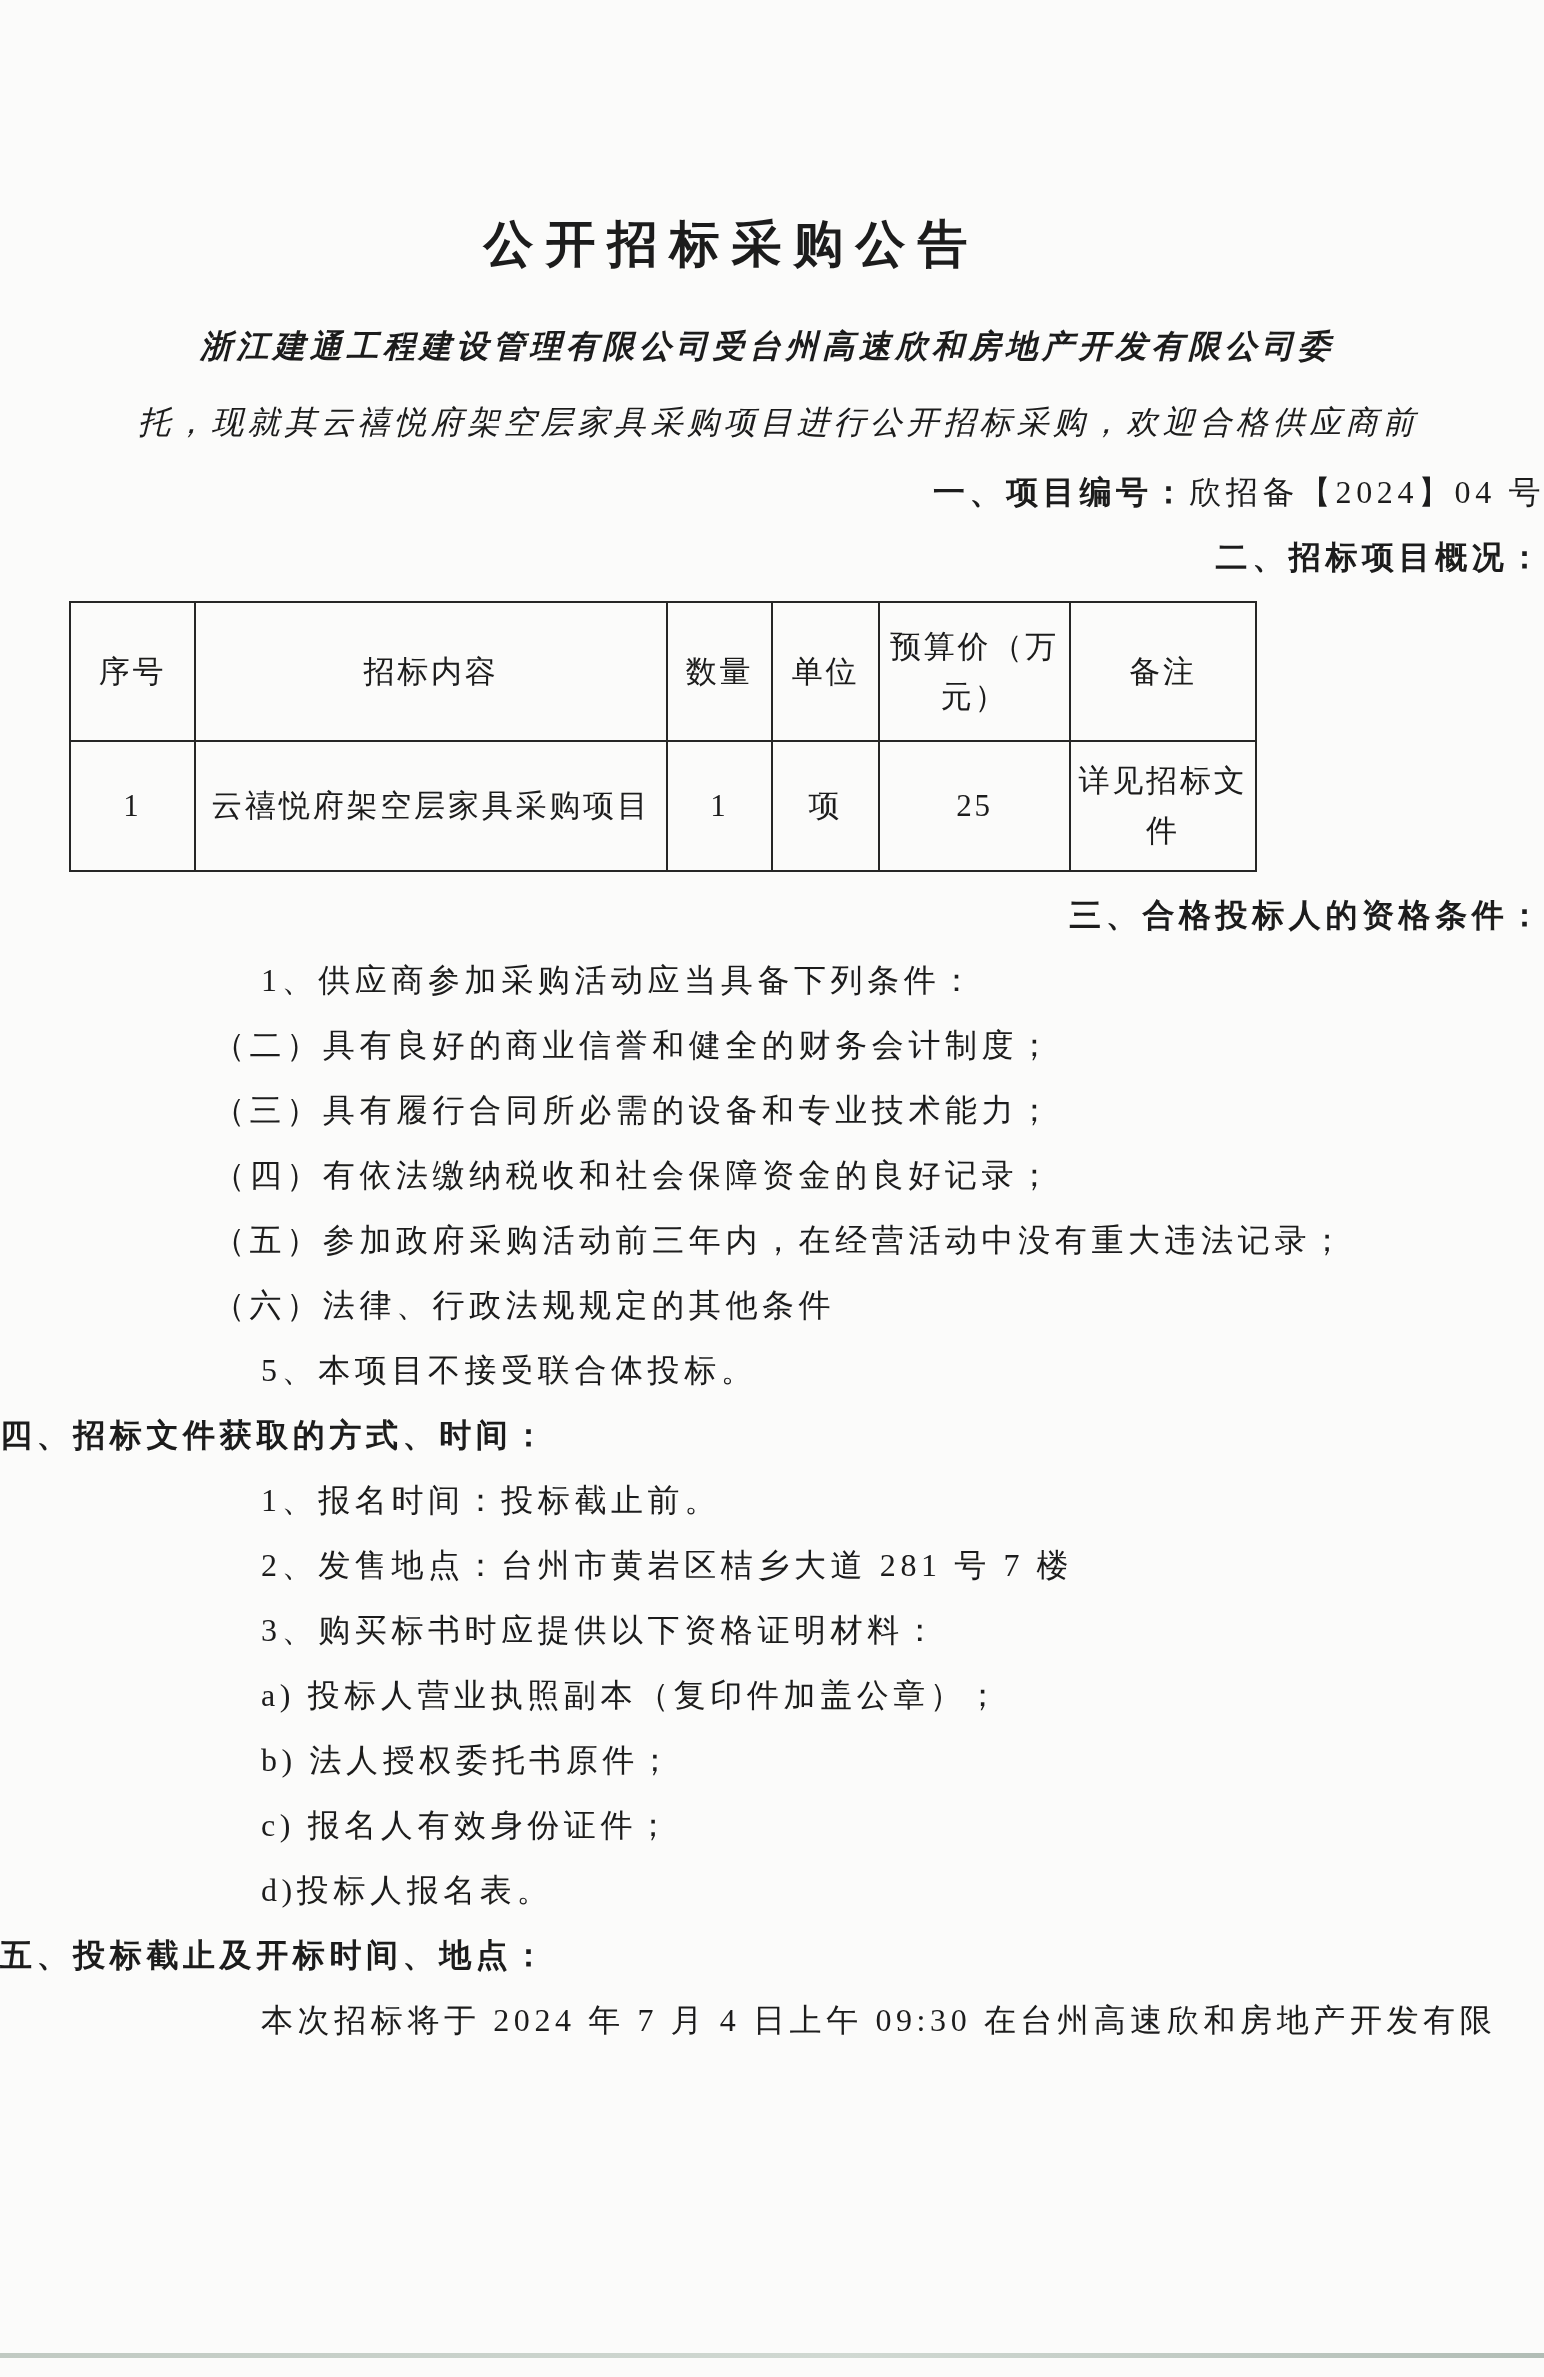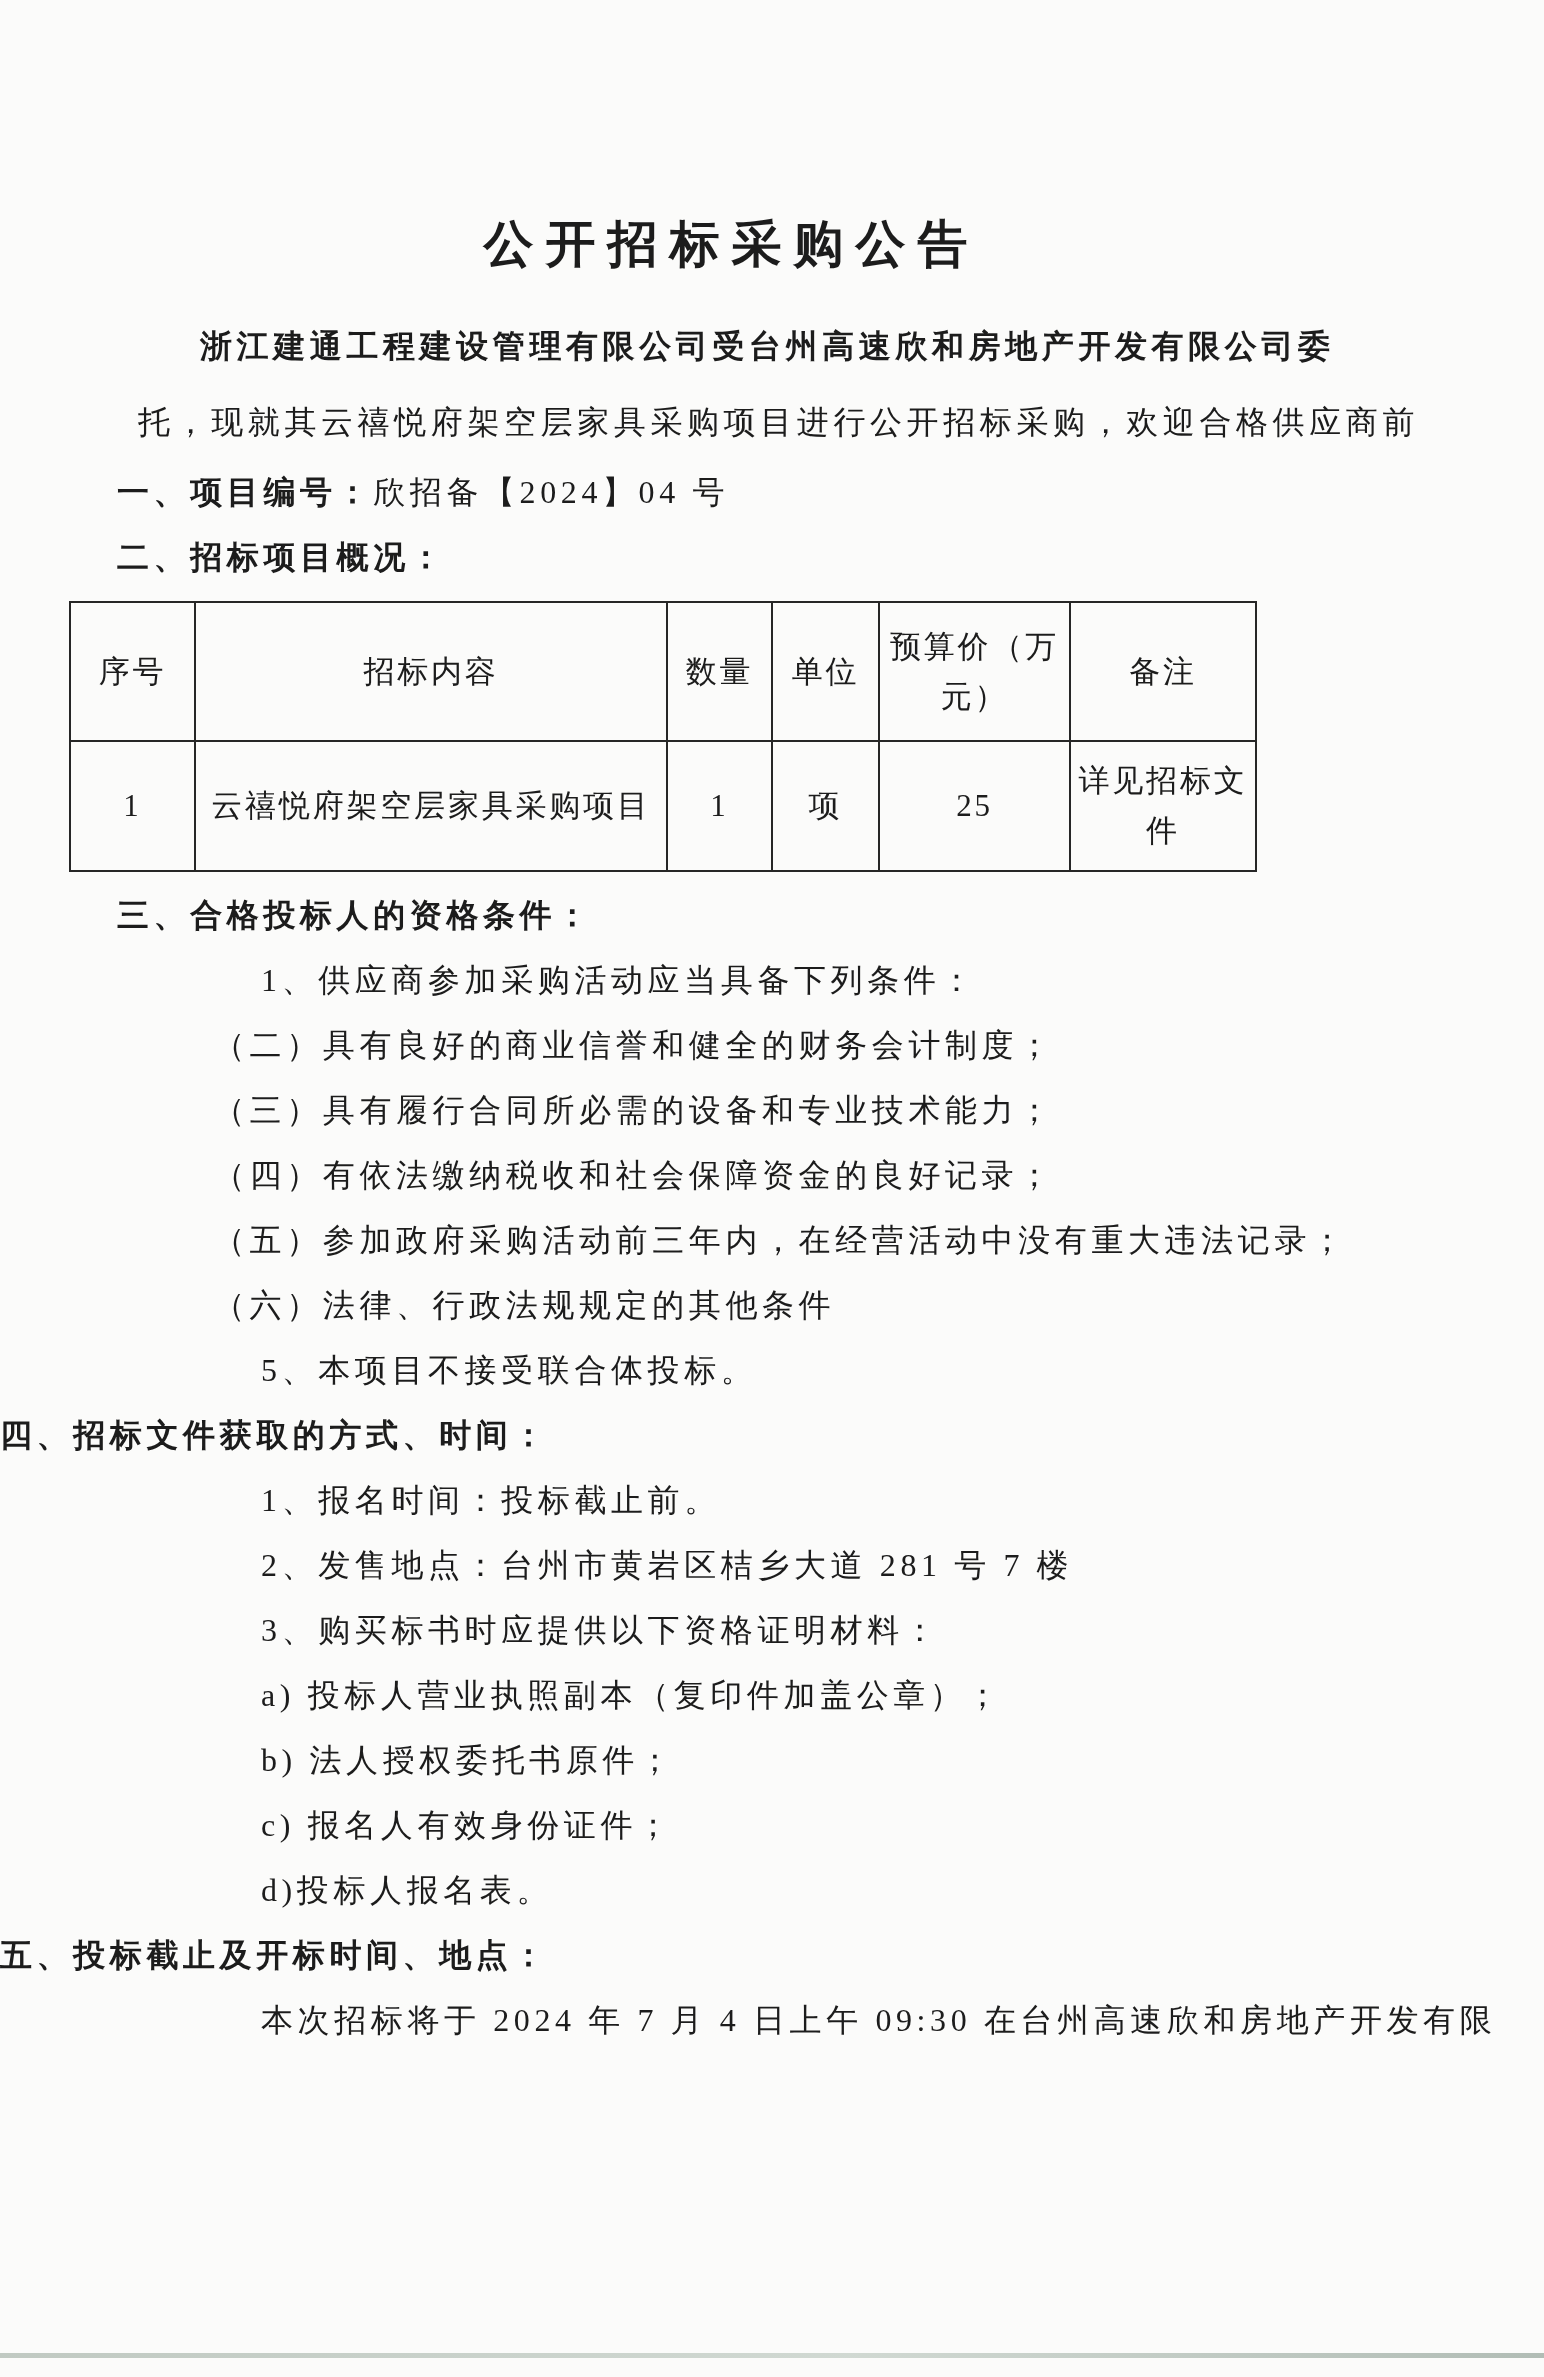--- a/index.html
+++ b/index.html
@@ -17,32 +17,32 @@
     background: linear-gradient(to right, #b2bdb4, #c6d0c8 55%, #9fada4);
     opacity: .8;
   }
   .doc-title {
     margin: 0; padding-top: 213px; height: 62px;
     text-align: center; transform: translateX(-41px);
     font-family: "Liberation Sans", "DejaVu Sans", sans-serif;
     font-size: 50px; font-weight: 700; letter-spacing: 12px;
     line-height: 62px; white-space: nowrap;
   }
-  .intro { margin-top: 33px; }
+  .intro { margin-top: 33px; font-style: italic; }
   .intro-line {
     margin: 0; height: 76px; line-height: 76px;
     font-size: 32px; letter-spacing: 4.6px; white-space: nowrap;
     padding-left: 138px;
   }
   .intro-line.first { padding-left: 200px; font-weight: 700; }
   .line {
     margin: 0; height: 65px; line-height: 65px;
     font-size: 32px; letter-spacing: 4.6px; white-space: nowrap;
   }
-  .indent-h    { padding-left: 117px; }
+  .indent-h    { padding-left: 84px; text-align: right; }
   .indent-h2   { }
   .indent-sub  { padding-left: 261px; }
   .indent-paren{ padding-left: 213px; }
   .bold-head {
     font-family: "Liberation Sans", "DejaVu Sans", sans-serif;
     font-weight: 700;
   }
   .after-table { margin-top: 11px; }
   table.bid-table {
     border-collapse: collapse;

